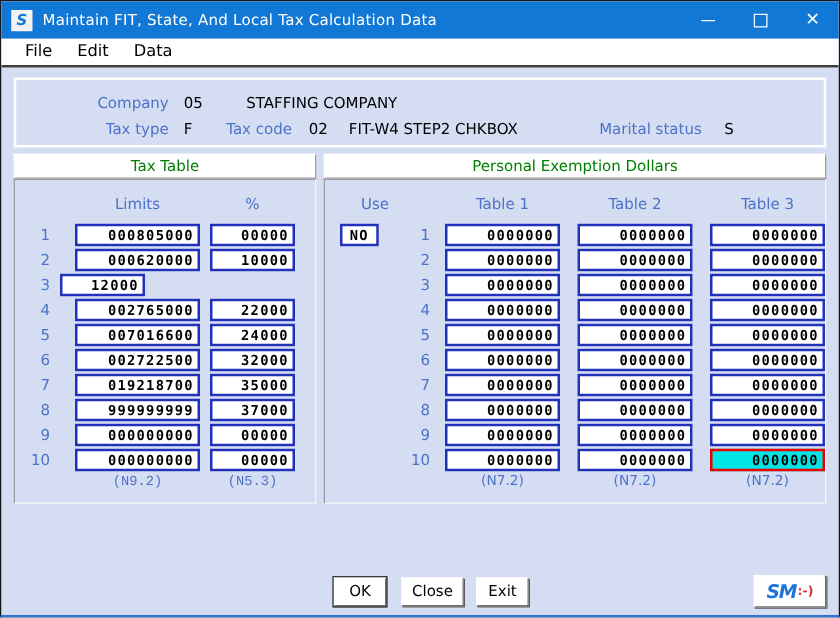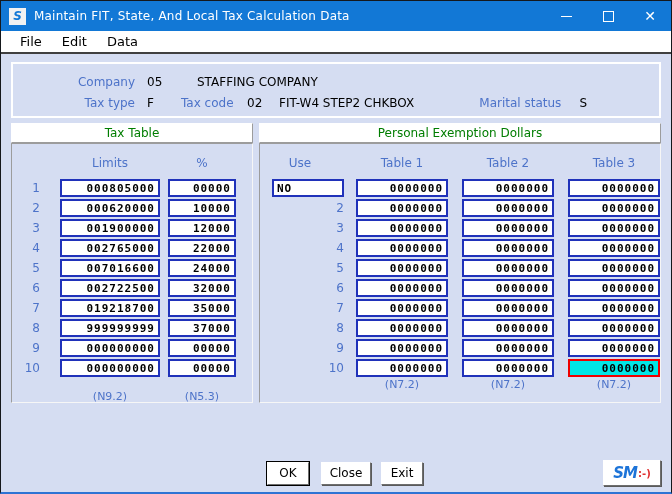--- a/index.html
+++ b/index.html
@@ -78,36 +78,36 @@
   }
   .field.focused { background: #00e6e6; border-color: #ee0000; }
   
   .tt-headrow { display: flex; height: 22px; padding-left: 38px; }
   .tt-headrow .h-limits { width: 100px; margin-left: 10px; }
   .tt-headrow .h-pct { width: 68px; margin-left: 8px; }
   .tt-row { display: flex; align-items: center; height: 19px; margin-bottom: 1px; }
   .tt-row .rownum { width: 28px; text-align: right; color: #4d73c9; }
   .tt-row .f-limit { width: 100px; margin-left: 20px; }
   .tt-row .f-pct { width: 68px; margin-left: 8px; }
-  .tt-fmtrow { display: flex; padding-left: 48px; margin-top: 13px; }
+  .tt-fmtrow { display: flex; padding-left: 48px; margin-top: 3px; font-family: Liberation Mono, monospace; }
   .tt-fmtrow .fmt-limits { width: 100px; }
   .tt-fmtrow .fmt-pct { width: 68px; margin-left: 8px; }
   
   .ped-headrow { display: flex; height: 22px; }
   .ped-headrow .h-use { width: 56px; margin-left: 12px; }
   .ped-headrow .h-t { width: 92px; }
   .ped-headrow .h-t1 { margin-left: 28px; }
   .ped-headrow .h-t2, .ped-headrow .h-t3 { margin-left: 14px; }
   .ped-row { display: flex; align-items: center; height: 19px; margin-bottom: 1px; }
   .ped-row .rownum { width: 84px; text-align: right; color: #4d73c9; }
   .ped-row .f-ped { width: 92px; margin-left: 12px; }
   .ped-row .f-ped + .f-ped { margin-left: 14px; }
   .f-use {
-    position: absolute; left: 12px; top: 35px; width: 72px;
-    text-align: left; padding-left: 3px;
+    position: absolute; left: 12px; top: 35px; width: 31px;
+    text-align: center; padding-left: 3px;
   }
   .ped-fmtrow { display: flex; padding-left: 96px; margin-top: 1px; }
   .ped-fmtrow .fmt-t { width: 92px; }
   .ped-fmtrow .fmt-t + .fmt-t { margin-left: 14px; }
   
   .button-bar {
     position: absolute; left: 0; right: 0; bottom: 6px;
     display: flex; align-items: center; padding-left: 266px;
   }
   .btn {
@@ -192,21 +192,20 @@
             </div>
 
             <div class="tt-row">
               <span class="rownum">2</span>
               <div class="field f-limit">000620000</div>
               <div class="field f-pct">10000</div>
             </div>
 
             <div class="tt-row">
               <span class="rownum">3</span>
-              <div class="field f-limit">001900000</div>
               <div class="field f-pct">12000</div>
             </div>
 
             <div class="tt-row">
               <span class="rownum">4</span>
               <div class="field f-limit">002765000</div>
               <div class="field f-pct">22000</div>
             </div>
 
             <div class="tt-row">

